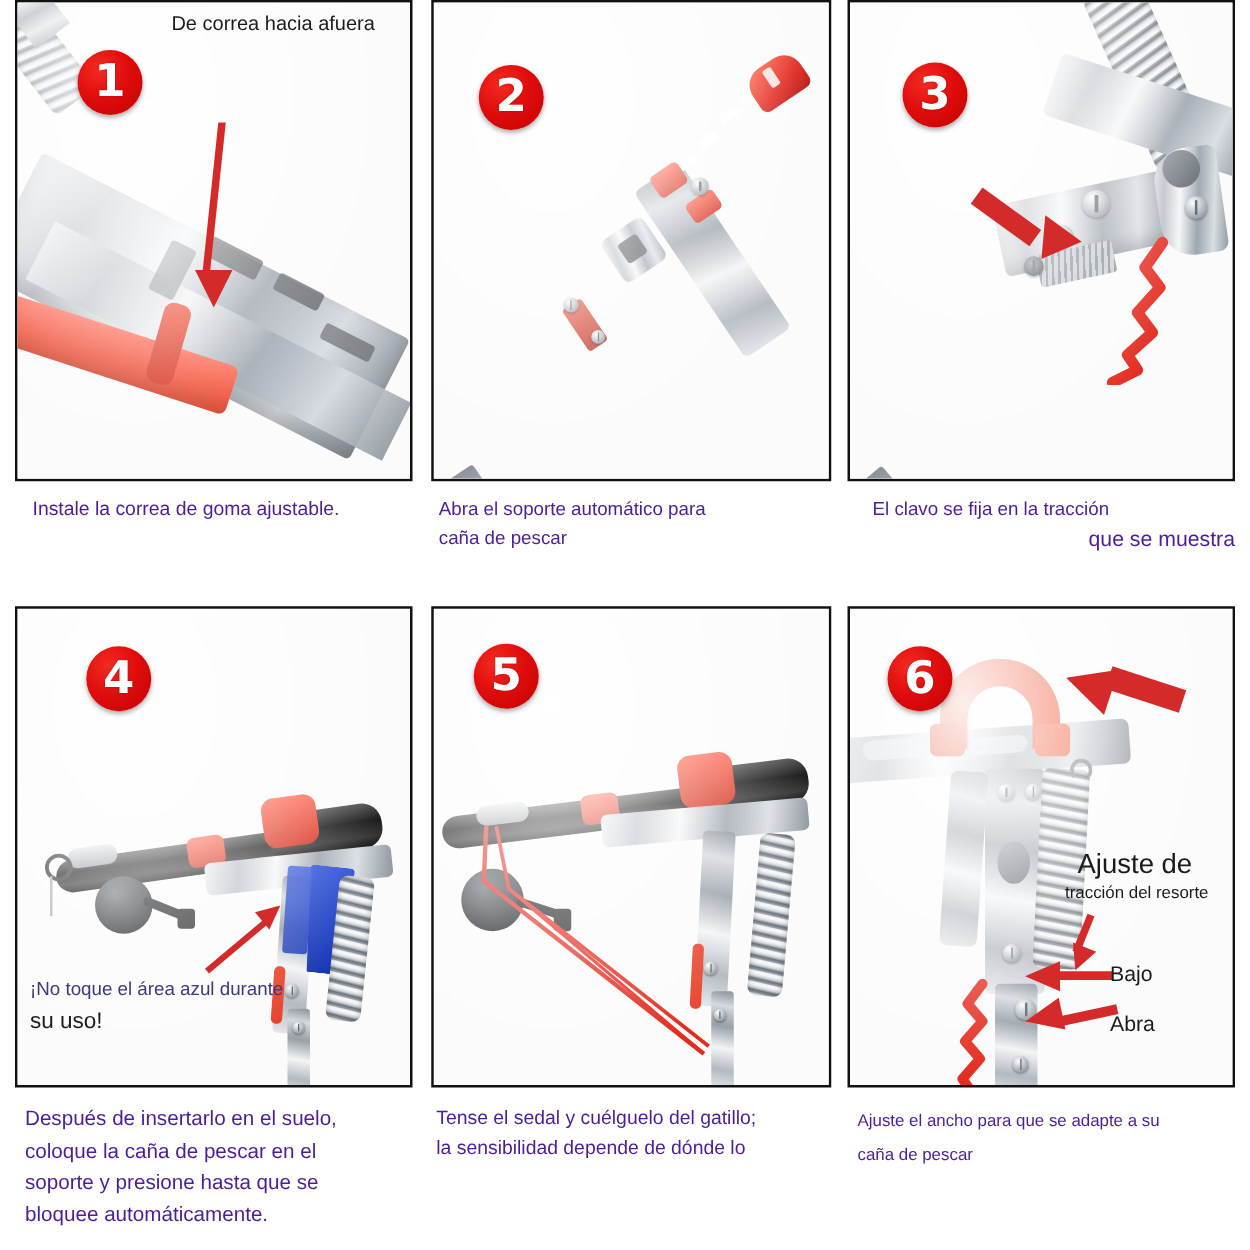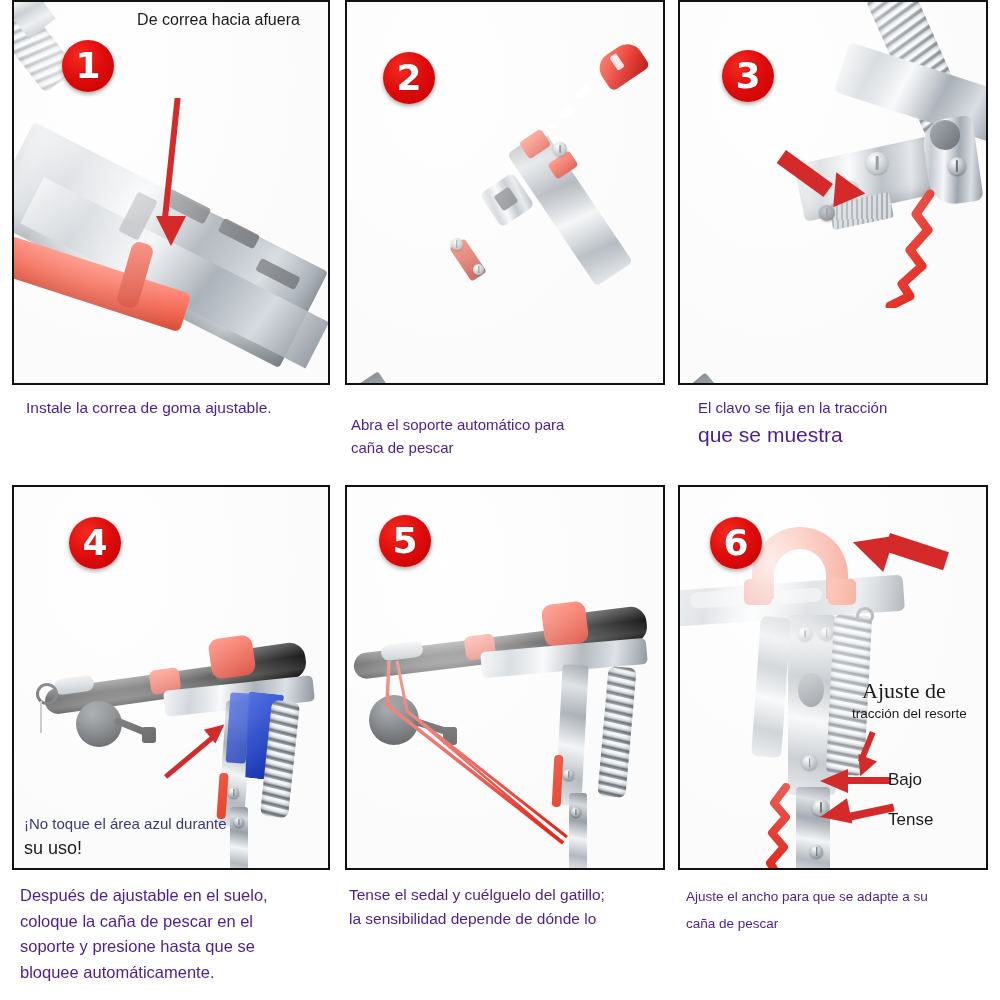--- a/index.html
+++ b/index.html
@@ -62,41 +62,41 @@
   .badge.b3 { left: 42px; top: 48px; }
   .badge.b4 { left: 55px; top: 30px; }
   .badge.b5 { left: 32px; top: 28px; }
   .badge.b6 { left: 30px; top: 30px; }
 
   
   .anno { position: absolute; color: #1b1b1b; z-index: 8; line-height: 1.28; }
   .anno.center { text-align: center; }
 
   #anno-inside-out { left: 112px; top: 8px; width: 185px; font-size: 16px; }
-  #anno-blue-warn  { left: 10px;  top: 295px; width: 250px; font-size: 15px; color: #3a3a7a; margin-top: 32px; }
+  #anno-blue-warn  { left: 10px;  top: 295px; width: 250px; font-size: 15px; color: #3a3a7a; }
   #anno-blue-warn .l2 { font-size: 18px; color:#1b1b1b; display:block; margin-top:4px;}
 
-  #anno-spring-title { left: 182px; top: 190px; font-size: 22px; font-weight: 500; font-family: Liberation Serif, serif; }
+  #anno-spring-title { left: 182px; top: 190px; font-size: 22px; font-weight: 500; }
   #anno-spring-sub   { left: 172px; top: 218px; font-size: 13.5px; }
   #anno-low   { left: 208px; top: 282px; font-size: 17px; }
   #anno-high  { left: 208px; top: 322px; font-size: 17px; }
 
   
   .caption {
     position: absolute;
     left: 0; right: 0;
     color: #4c1d95;
     line-height: 1.55;
   }
   #row-1 .caption { top: 396px; font-size: 15.5px; }
   #row-2 .caption { top: 398px; font-size: 16.5px; }
   #row-1 .col-1 .caption { padding-left: 14px; }
-  #row-1 .col-2 .caption { padding-left: 6px; font-size: 15px; margin-top: 17px; }
+  #row-1 .col-2 .caption { padding-left: 6px; font-size: 15px; }
   #row-1 .col-3 .caption { padding-left: 20px; font-size: 15px; }
-  #row-1 .col-3 .caption .l2 { font-size: 21px; }
+  #row-1 .col-3 .caption .l2 { font-size: 17px; text-align: right; }
   #row-2 .col-1 .caption { padding-left: 8px; }
   #row-2 .col-2 .caption { padding-left: 4px; font-size: 15.5px; }
   #row-2 .col-3 .caption { padding-left: 8px; font-size: 13.5px; line-height: 2.0; }
   .caption .l1, .caption .l2, .caption .l3, .caption .l4 { display:block; }
 
   
 
   .metal { background: linear-gradient(100deg,#e9ecef 0%,#b9bfc6 18%,#f4f6f8 38%,#9aa2ab 60%,#d9dee3 80%,#8f969e 100%); }
   .metal-v { background: linear-gradient(10deg,#e6e9ec 0%,#b3b9c0 20%,#f2f4f6 42%,#98a0a8 64%,#d5dade 84%,#8a9199 100%); }
   .dark-rod { background: linear-gradient(180deg,#4a4a4a,#111 40%,#2e2e2e 75%,#0b0b0b); }
@@ -303,21 +303,21 @@
           <div class="badge b4">4</div>
 
           <div class="anno" id="anno-blue-warn">
             <span class="l1">¡No toque el área azul durante</span>
             <span class="l2">su uso!</span>
           </div>
         </div>
       </div>
 
       <div class="caption">
-        <span class="l1">Después de ajustable en el suelo,</span>
+        <span class="l1">Después de insertarlo en el suelo,</span>
         <span class="l2">coloque la caña de pescar en el</span>
         <span class="l3">soporte y presione hasta que se</span>
         <span class="l4">bloquee automáticamente.</span>
       </div>
     </div>
 
     <div class="cell col-2">
       <div class="panel">
         <div class="photo">
 
@@ -408,21 +408,21 @@
           <div class="arrow" style="left:140px;top:312px;width:74px;height:34px;">
             <div class="shaft" style="left:28px;top:14px;width:46px;height:8px;transform:rotate(-12deg);transform-origin:left top;"></div>
             <div class="head" style="left:0px;top:2px;border-top:13px solid transparent;border-bottom:13px solid transparent;border-right:30px solid #d42a2a;transform:rotate(-12deg);"></div>
           </div>
 
           <div class="badge b6">6</div>
 
           <div class="anno" id="anno-spring-title">Ajuste de</div>
           <div class="anno" id="anno-spring-sub">tracción del resorte</div>
           <div class="anno" id="anno-low">Bajo</div>
-          <div class="anno" id="anno-high">Tense</div>
+          <div class="anno" id="anno-high">Abra</div>
         </div>
       </div>
 
       <div class="caption">
         <span class="l1">Ajuste el ancho para que se adapte a su</span>
         <span class="l2">caña de pescar</span>
       </div>
     </div>
   </div>
 </div>

